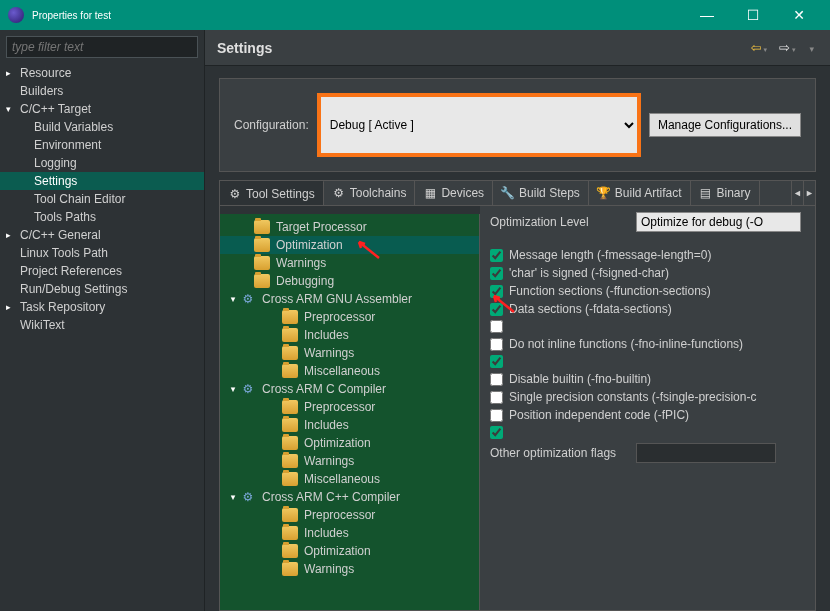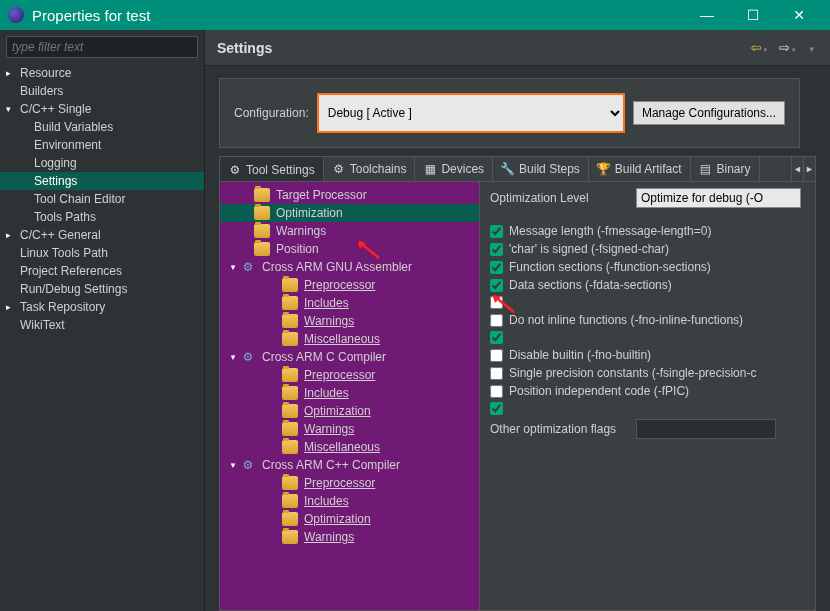--- a/index.html
+++ b/index.html
@@ -1,20 +1,20 @@
 <!DOCTYPE html>
 <html><head>
 <meta charset="utf-8">
 <style>
 * { margin: 0; padding: 0; box-sizing: border-box; font-family: "Segoe UI", Tahoma, sans-serif; font-size: 12px; }
 body { background: #3a3f42; color: #d0d0d0; width: 830px; height: 611px; overflow: hidden; position: relative; }
 
 .titlebar { height: 30px; background: #008f7a; display: flex; align-items: center; padding: 0 8px; color: #fff; }
 .titlebar .app-icon { width: 16px; height: 16px; border-radius: 50%; background: radial-gradient(circle at 35% 35%, #6a5acd, #2a1a6a); margin-right: 8px; }
-.titlebar .title { flex: 1; font-size: 15px; }
+.titlebar .title { flex: 1; font-size: 10px; }
 .titlebar .winbtn { width: 46px; height: 30px; display: flex; align-items: center; justify-content: center; color: #fff; font-size: 14px; }
 
 .main { display: flex; height: calc(611px - 30px); }
 
 .sidebar { width: 205px; background: #2d3235; display: flex; flex-direction: column; border-right: 1px solid #1f2325; }
 .filter { margin: 6px; }
 .filter input { width: 100%; padding: 3px 5px; background: #1f2325; border: 1px solid #4a5256; color: #5a7a8a; font-size: 12px; font-style: italic; }
 
 .nav { overflow-y: auto; flex: 1; }
 .nav-item { display: flex; align-items: center; padding: 2px 0 2px 6px; cursor: default; white-space: nowrap; color: #d0d0d0; }
@@ -24,43 +24,43 @@
 .nav-item.selected { background: #0b5c50; color: #fff; }
 
 .content { flex: 1; display: flex; flex-direction: column; background: #2d3235; overflow: hidden; }
 
 .content-header { height: 36px; background: #3a3f42; display: flex; align-items: center; padding: 0 12px; border-bottom: 1px solid #1f2325; }
 .content-header h2 { font-size: 14px; font-weight: bold; flex: 1; color: #e0e0e0; }
 .navbtn { margin-left: 4px; padding: 2px 4px; color: #f0c040; font-size: 13px; }
 .navbtn.fwd { color: #e0e0e0; }
 .navbtn .drop { font-size: 7px; margin-left: 2px; color: #888; }
 
-.config-row { background: #3a3f42; padding: 14px 14px; margin: 12px 30px 8px 14px; border: 1px solid #555; display: flex; align-items: center; gap: 8px; }
+.config-row { background: #3a3f42; padding: 14px 14px; margin: 12px 14px 8px 14px; border: 1px solid #555; display: flex; align-items: center; gap: 8px; }
 .config-row label { color: #d0d0d0; }
-.config-row select { flex: 1; padding: 10px 5px; background: #e8e8e8; border: 2px solid #f97316; font-size: 12px; }
+.config-row select { flex: 1; padding: 20px 5px; background: #e8e8e8; border: 4px solid #f97316; font-size: 12px; }
 .config-row button { padding: 4px 8px; background: #e0e0e0; border: 1px solid #888; font-size: 12px; }
 
 .tabstrip { display: flex; align-items: center; background: #3a3f42; border: 1px solid #555; margin: 0 14px; height: 26px; overflow: hidden; position: relative; }
 .tab { display: flex; align-items: center; padding: 0 8px; height: 26px; gap: 4px; border-right: 1px solid #555; cursor: default; white-space: nowrap; }
 .tab.active { background: #2d3235; border-top: 2px solid #2d3235; margin-top: -1px; }
 .tab-icon { width: 14px; height: 14px; display: inline-flex; align-items: center; justify-content: center; }
 .tab-scroll { margin-left: auto; display: flex; gap: 0; }
 .tab-scroll span { width: 12px; text-align: center; font-size: 9px; border-left: 1px solid #555; height: 26px; line-height: 26px; }
 
 .settings-body { flex: 1; display: flex; margin: 0 14px 0 14px; border: 1px solid #555; border-top: none; overflow: hidden; }
 
-.tree { width: 260px; background: #701a75; overflow-y: auto; border-right: 1px solid #555; padding-top: 4px; }
+.tree { width: 260px; background: #14532d; overflow-y: auto; border-right: 1px solid #555; padding-top: 4px; margin-top: 8px; }
 .tree-item { display: flex; align-items: center; padding: 2px 0; cursor: default; white-space: nowrap; }
 .tree-item .arrow { width: 14px; font-size: 9px; color: #fff; text-align: center; }
 .tree-item .folder { width: 16px; height: 14px; background: linear-gradient(#f0c860, #d8a030); border-radius: 2px; margin-right: 6px; display: inline-block; position: relative; }
 .tree-item .folder::before { content: ""; position: absolute; top: -2px; left: 1px; width: 6px; height: 3px; background: #d8a030; border-radius: 1px 1px 0 0; }
 .tree-item .gear { width: 16px; height: 14px; margin-right: 6px; display: inline-flex; align-items: center; justify-content: center; color: #7aa7d8; font-size: 12px; }
 .tree-item.l0 { padding-left: 6px; }
 .tree-item.l1 { padding-left: 20px; }
-.tree-item.l2 { padding-left: 48px; text-decoration: underline; }
+.tree-item.l2 { padding-left: 48px; }
 .tree-item.selected { background: #085c50; }
 
 .options { flex: 1; padding: 6px 10px; overflow: hidden; background: #3a3f42; }
 .opt-row { display: flex; align-items: center; margin-bottom: 4px; gap: 6px; white-space: nowrap; }
 .opt-row.first { margin-bottom: 16px; }
 .opt-row input[type=text].combo { flex: 0 0 140px; padding: 2px 4px; background: #e8e8e8; border: 1px solid #888; }
 .opt-row label.lead { width: 140px; display: inline-block; }
 .opt-row input[type=checkbox] { width: 13px; height: 13px; accent-color: #0a7; }
 .opt-row input.flags { width: 140px; background: #2a2e30; border: 1px solid #555; color: #d0d0d0; padding: 2px 4px; }
 
@@ -87,21 +87,21 @@
         <div class="nav-item expandable">
           <span class="arrow">▸</span>
           <span>Resource</span>
         </div>
         <div class="nav-item">
           <span class="arrow"></span>
           <span>Builders</span>
         </div>
         <div class="nav-item expandable">
           <span class="arrow">▾</span>
-          <span>C/C++ Single</span>
+          <span>C/C++ Target</span>
         </div>
         <div class="nav-item level1">
           <span class="arrow"></span>
           <span>Build Variables</span>
         </div>
         <div class="nav-item level1">
           <span class="arrow"></span>
           <span>Environment</span>
         </div>
         <div class="nav-item level1">
@@ -207,21 +207,21 @@
             <span>Optimization</span>
           </div>
           <div class="tree-item l1">
             <span class="arrow"></span>
             <span class="folder"></span>
             <span>Warnings</span>
           </div>
           <div class="tree-item l1">
             <span class="arrow"></span>
             <span class="folder"></span>
-            <span>Position</span>
+            <span>Debugging</span>
           </div>
           <div class="tree-item l0">
             <span class="arrow">▾</span>
             <span class="gear">⚙</span>
             <span>Cross ARM GNU Assembler</span>
           </div>
           <div class="tree-item l2">
             <span class="arrow"></span>
             <span class="folder"></span>
             <span>Preprocessor</span>

